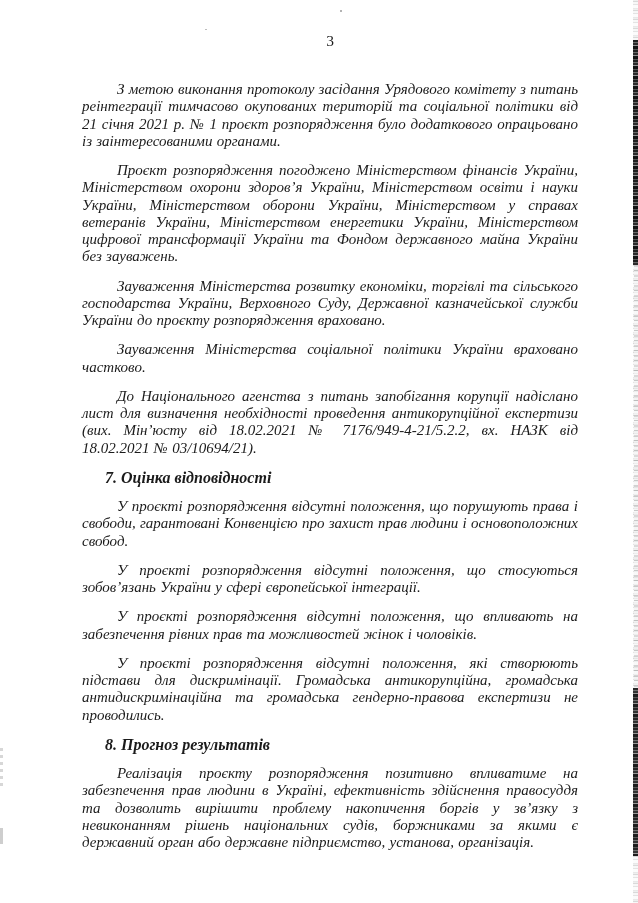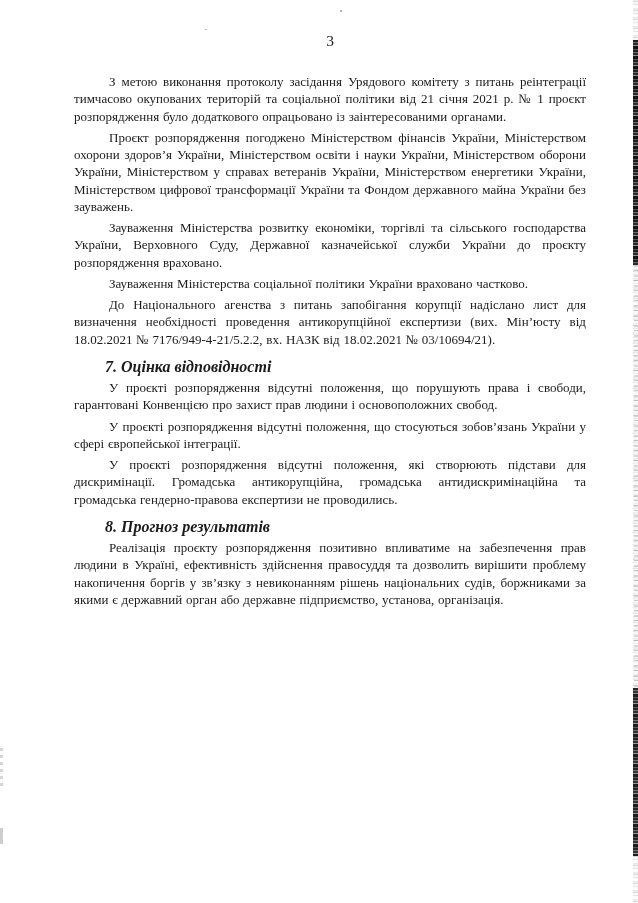--- a/index.html
+++ b/index.html
@@ -24,26 +24,27 @@
     font-size: 15.5px;
     line-height: 17px;
   }
   .doc {
     position: absolute;
     top: 69px;
     left: 70px;
     width: 520px;
   }
   .doc p {
-    margin: 4px;
+    margin: 12px;
     text-align: justify;
     text-indent: 35px;
-    font-size: 13px;
+    font-size: 15px;
     line-height: 17.25px;
     word-spacing: 0.5px;
+    font-style: italic;
   }
   .doc h2 {
     margin: 10px 0 0 0;
     padding-left: 35px;
     font-size: 16px;
     line-height: 17.25px;
     font-weight: bold;
     font-style: italic;
   }
   
@@ -121,20 +122,21 @@
 
 <main class="doc">
     <p>З метою виконання протоколу засідання Урядового комітету з питань реінтеграції тимчасово окупованих територій та соціальної політики від 21 січня 2021 р. № 1 проєкт розпорядження було додаткового опрацьовано із заінтересованими органами.</p>
     <p>Проєкт розпорядження погоджено Міністерством фінансів України, Міністерством охорони здоров’я України, Міністерством освіти і науки України, Міністерством оборони України, Міністерством у справах ветеранів України, Міністерством енергетики України, Міністерством цифрової трансформації України та Фондом державного майна України без зауважень.</p>
     <p>Зауваження Міністерства розвитку економіки, торгівлі та сільського господарства України, Верховного Суду, Державної казначейської служби України до проєкту розпорядження враховано.</p>
     <p>Зауваження Міністерства соціальної політики України враховано частково.</p>
     <p>До Національного агенства з питань запобігання корупції надіслано лист для визначення необхідності проведення антикорупційної експертизи (вих. Мін’юсту від 18.02.2021 № 7176/949-4-21/5.2.2, вх. НАЗК від 18.02.2021 № 03/10694/21).</p>
     <h2>7. Оцінка відповідності</h2>
     <p>У проєкті розпорядження відсутні положення, що порушують права і свободи, гарантовані Конвенцією про захист прав людини і основоположних свобод.</p>
     <p>У проєкті розпорядження відсутні положення, що стосуються зобов’язань України у сфері європейської інтеграції.</p>
+    <p>У проєкті розпорядження відсутні положення, що впливають на забезпечення рівних прав та можливостей жінок і чоловіків.</p>
     <p>У проєкті розпорядження відсутні положення, які створюють підстави для дискримінації. Громадська антикорупційна, громадська антидискримінаційна та громадська гендерно-правова експертизи не проводились.</p>
     <h2>8. Прогноз результатів</h2>
     <p>Реалізація проєкту розпорядження позитивно впливатиме на забезпечення прав людини в Україні, ефективність здійснення правосуддя та дозволить вирішити проблему накопичення боргів у зв’язку з невиконанням рішень національних судів, боржниками за якими є державний орган або державне підприємство, установа, організація.</p>
   </main>
 
 <div class="edge-noise"></div>
 <div class="edge-dark-band band-top"></div>
 <div class="edge-mid-noise"></div>
 <div class="edge-dark-band band-bottom"></div>
 <div class="left-mark-1"></div>

